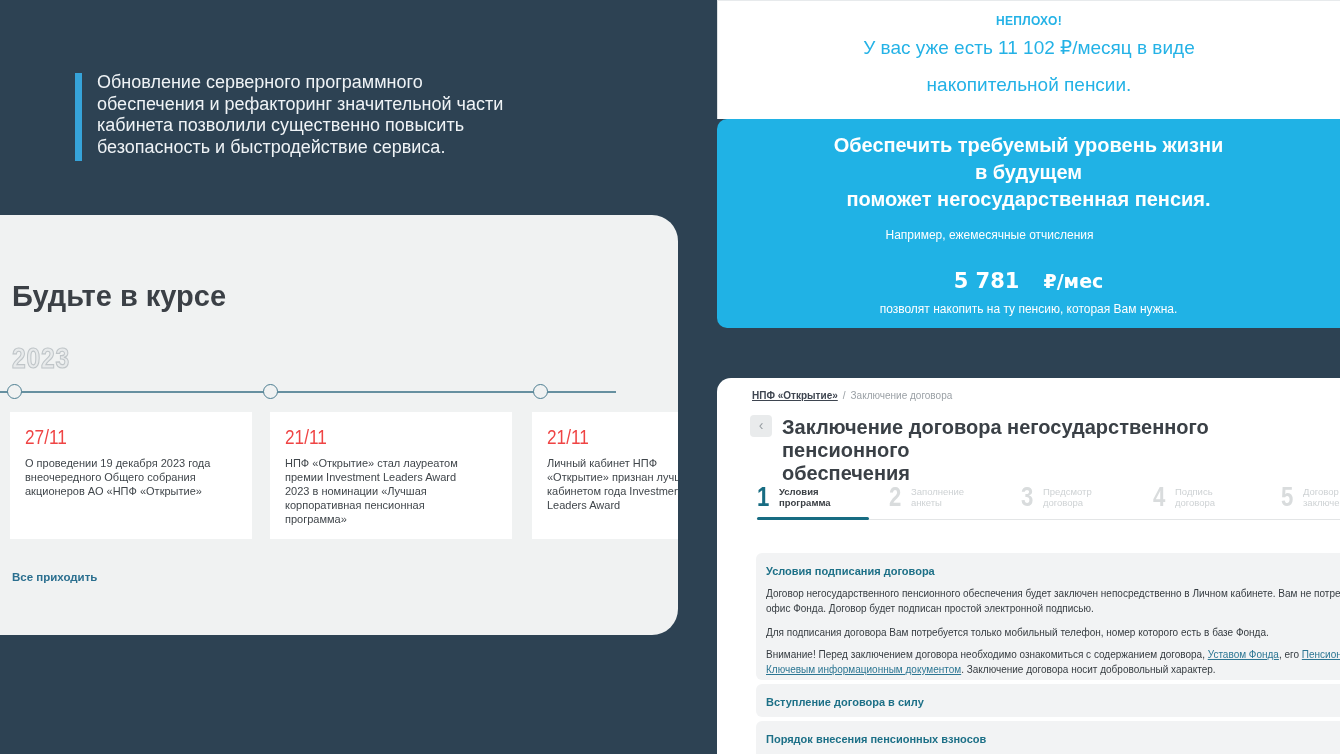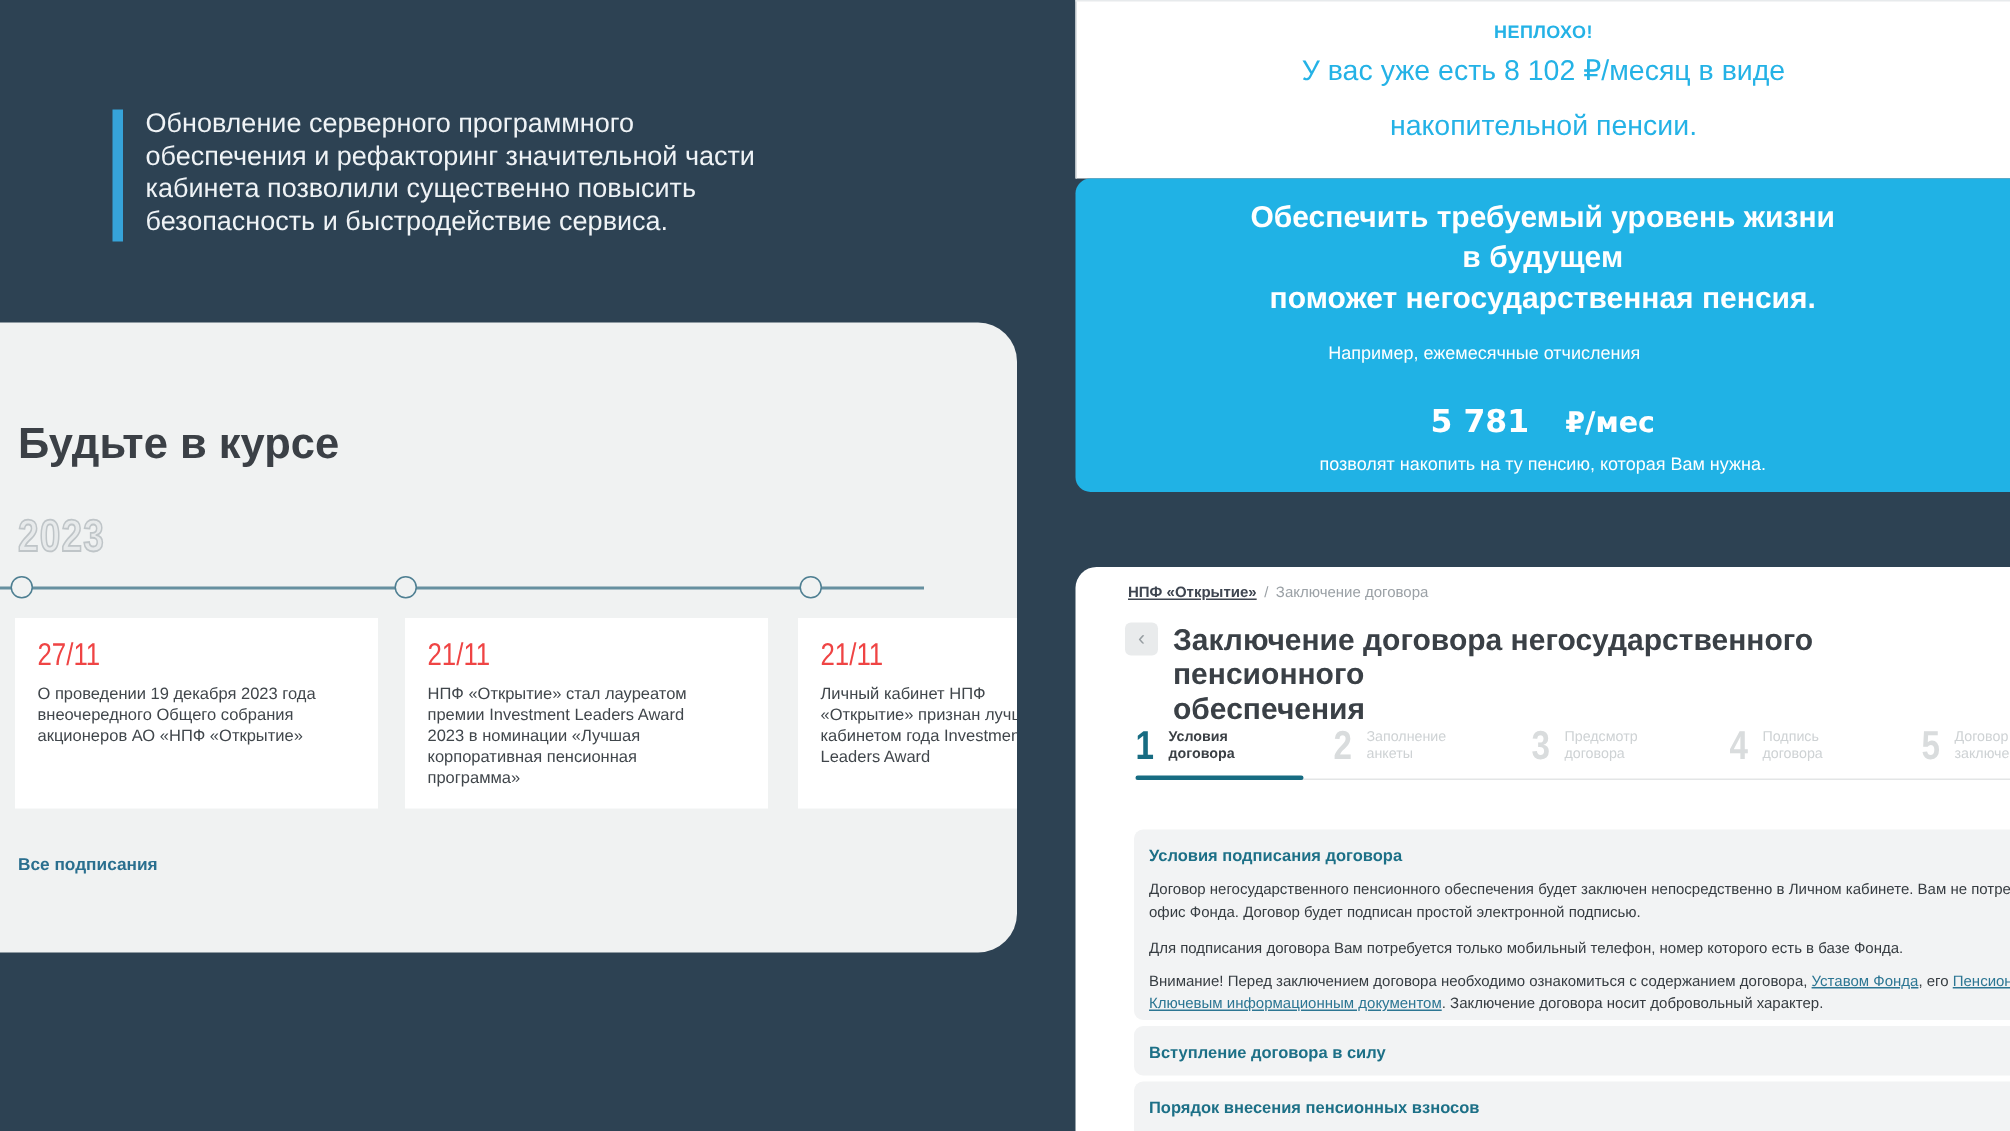--- a/index.html
+++ b/index.html
@@ -98,26 +98,26 @@
 программа»</div>
     </article>
     <article class="news-item" style="left:532px;">
       <div class="news-date"><span class="cond">21/11</span></div>
       <div class="news-text">Личный кабинет НПФ
 «Открытие» признан лучшим
 кабинетом года Investment
 Leaders Award</div>
     </article>
 
-    <a class="all-link">Все подписания</a>
+    <a class="all-link">Все приходить</a>
   </div>
 
   <div class="rt-white">
     <div class="rt-head">НЕПЛОХО!</div>
-    <div class="rt-para">У вас уже есть 8 102 ₽/месяц в виде
+    <div class="rt-para">У вас уже есть 11 102 ₽/месяц в виде
 накопительной пенсии.</div>
   </div>
 
   <div class="banner">
     <div class="bn-title">Обеспечить требуемый уровень жизни
 в будущем
 поможет негосударственная пенсия.</div>
     <div class="bn-sub">Например, ежемесячные отчисления</div>
     <div class="bn-amount">
       <span class="num">5 781</span><span class="unit">₽/мес</span>
@@ -129,21 +129,21 @@
     <div class="crumbs">
       <span class="crumb-root">НПФ «Открытие»</span><span class="crumb-sep">/</span><span class="crumb-cur">Заключение договора</span>
     </div>
     <div class="back-btn"><span>‹</span></div>
     <h2 class="page-title">Заключение договора негосударственного пенсионного
 обеспечения</h2>
 
     <div class="step active" style="left:40px;">
       <span class="step-num cond">1</span>
       <span class="step-lab">Условия
-договора</span>
+программа</span>
     </div>
     <div class="step" style="left:172px;">
       <span class="step-num cond">2</span>
       <span class="step-lab">Заполнение
 анкеты</span>
     </div>
     <div class="step" style="left:304px;">
       <span class="step-num cond">3</span>
       <span class="step-lab">Предсмотр
 договора</span>

